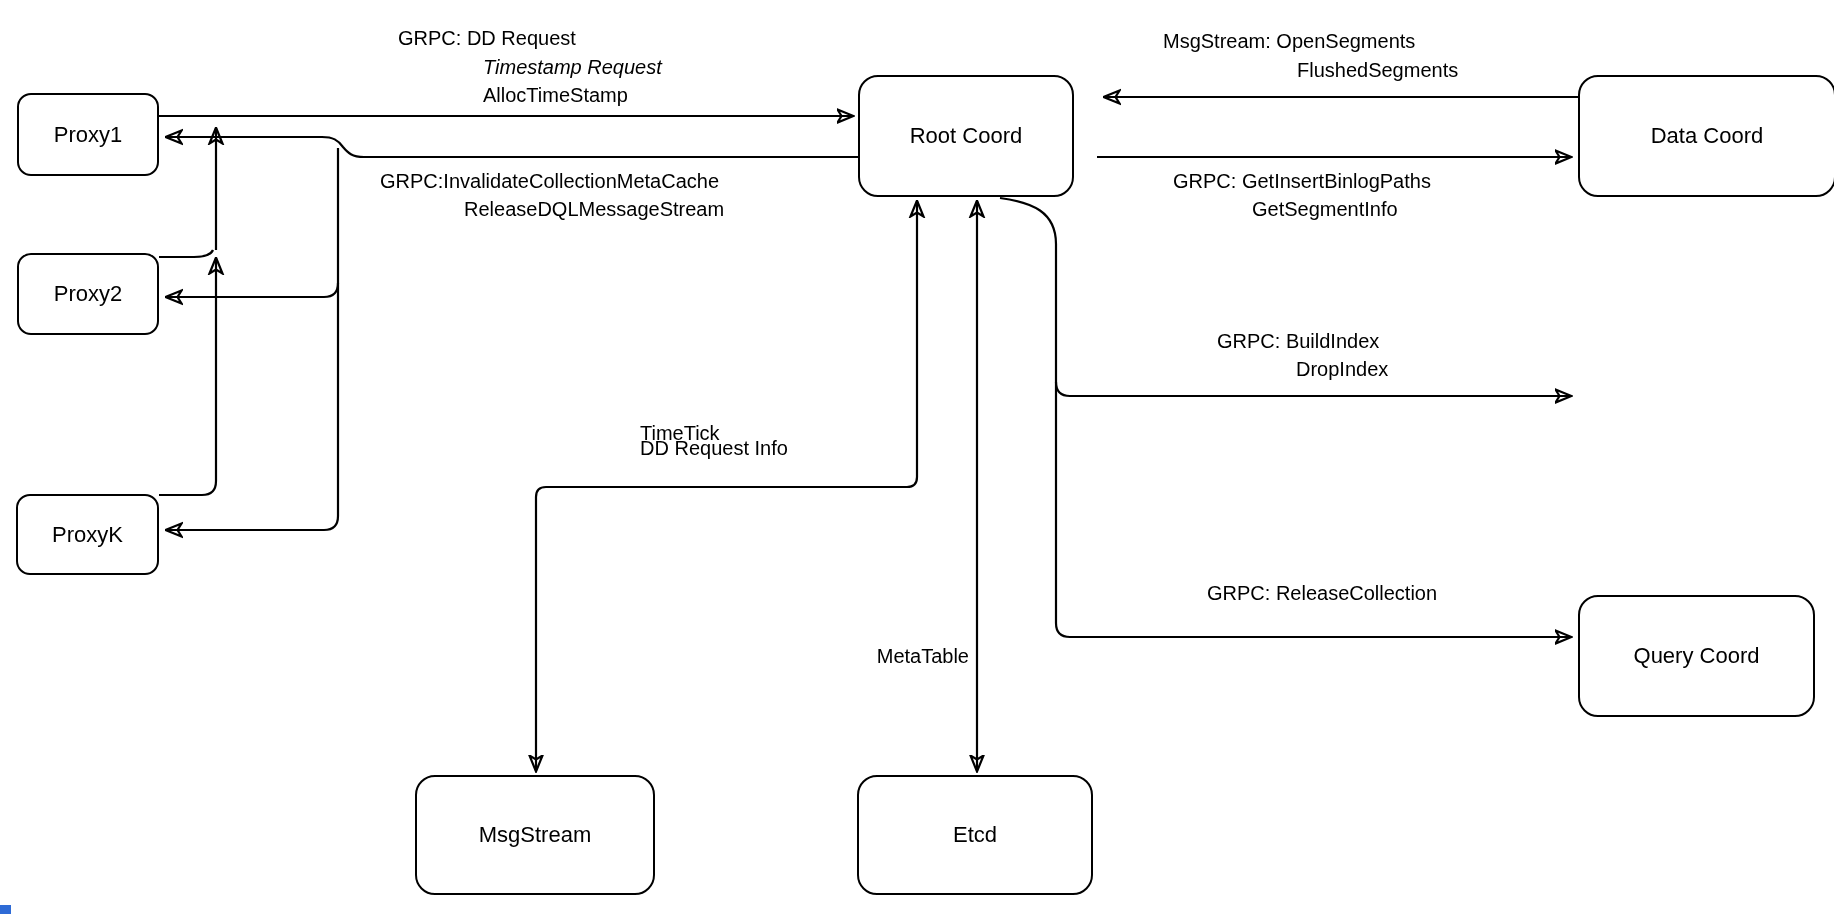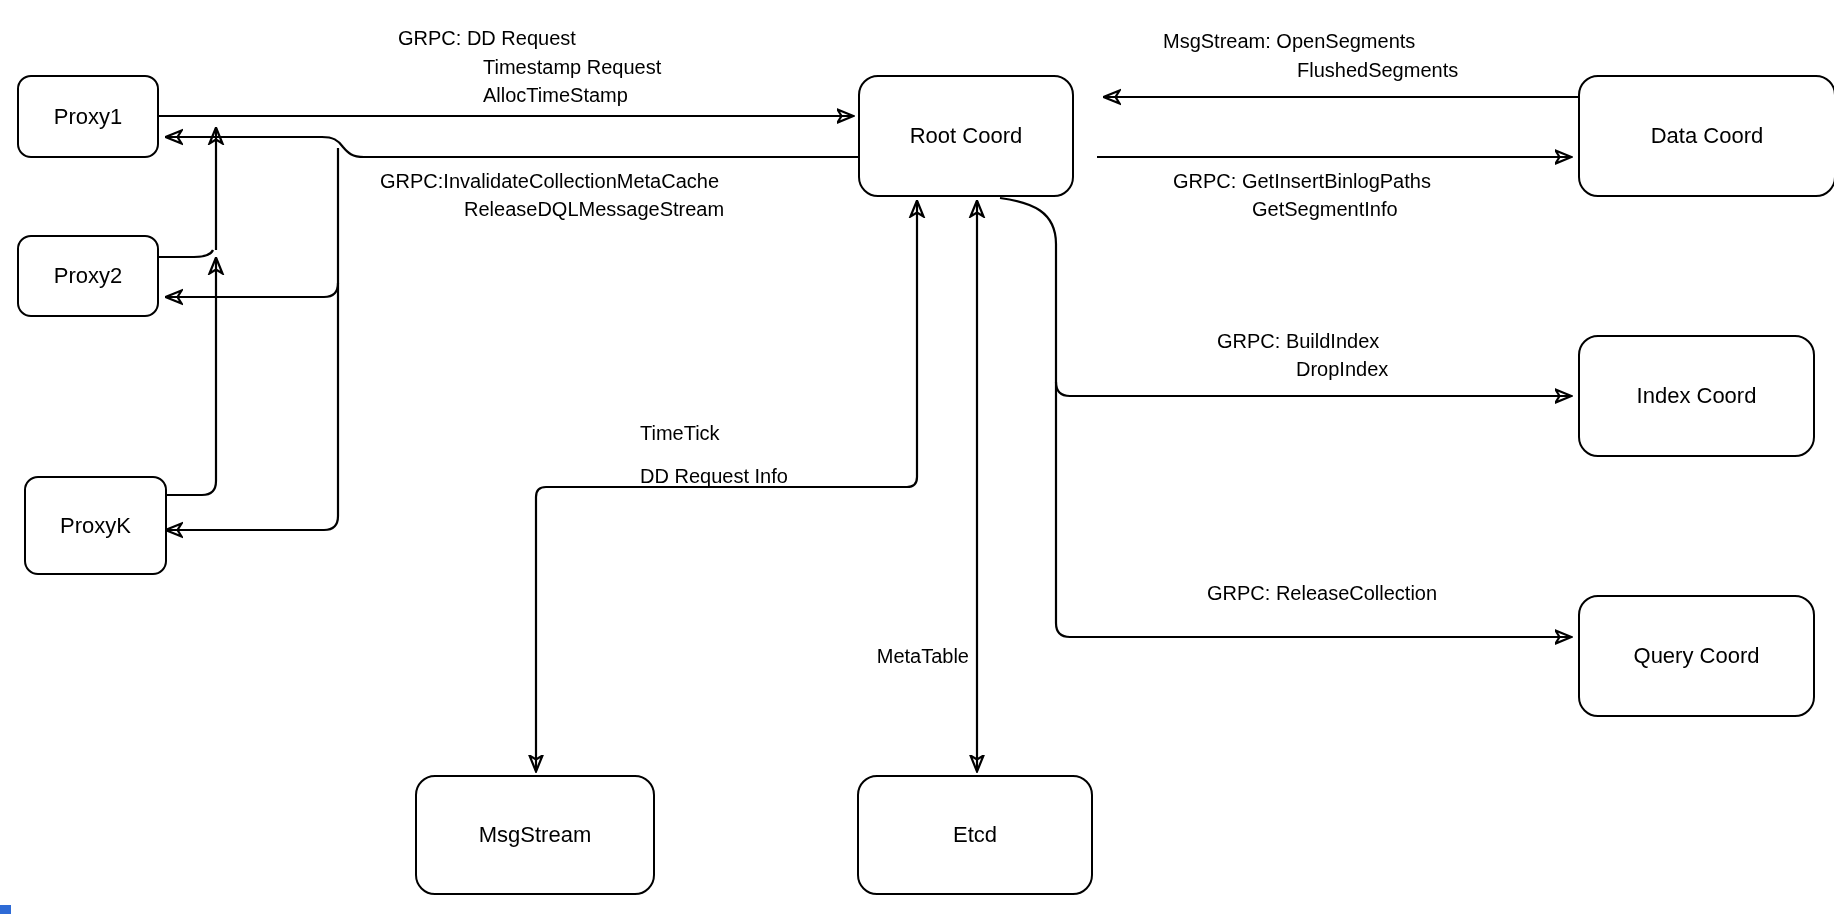--- a/index.html
+++ b/index.html
@@ -9,21 +9,21 @@
     overflow:hidden;
   }
   #edges{position:absolute;left:0;top:0;width:1834px;height:914px;}
   #edges path{stroke:#000000;stroke-width:2.2;fill:none;}
   .node{
     position:absolute;box-sizing:border-box;background:#ffffff;
     border:2.5px solid #000000;display:flex;align-items:center;justify-content:center;
     font-size:22px;line-height:26px;white-space:nowrap;
   }
   .node.big{border-radius:20px;}
-  .node.small{border-radius:14px;}
+  .node.small{border-radius:14px;margin-top:18px;}
   .lbl{
     position:absolute;font-size:20px;line-height:28px;white-space:nowrap;
   }
   .lbl.right{text-align:right;}
   #corner-artifact{
     position:absolute;left:0;top:905px;width:11px;height:9px;background:#2e6bd6;
   }
 </style>
 </head>
 <body>
@@ -63,60 +63,57 @@
 
     <path d="M977,201 V771" marker-start="url(#arrow)" marker-end="url(#arrow)"></path>
   </svg>
 
   <div class="node small" style="left:17px;top:75px;width:142px;height:83px;">
     <span>Proxy1</span>
   </div>
   <div class="node small" style="left:17px;top:235px;width:142px;height:82px;">
     <span>Proxy2</span>
   </div>
-  <div class="node small" style="left:24px;top:476px;width:143px;height:99px;">
+  <div class="node small" style="left:16px;top:476px;width:143px;height:81px;">
     <span>ProxyK</span>
   </div>
 
   <div class="node big" style="left:858px;top:75px;width:216px;height:122px;">
     <span>Root Coord</span>
   </div>
   <div class="node big" style="left:1578px;top:75px;width:258px;height:122px;">
     <span>Data Coord</span>
-  </div>
-  <div class="node big" style="left:1578px;top:335px;width:237px;height:122px;">
-    <span>Index Coord</span>
   </div>
   <div class="node big" style="left:1578px;top:595px;width:237px;height:122px;">
     <span>Query Coord</span>
   </div>
   <div class="node big" style="left:415px;top:775px;width:240px;height:120px;">
     <span>MsgStream</span>
   </div>
   <div class="node big" style="left:857px;top:775px;width:236px;height:120px;">
     <span>Etcd</span>
   </div>
 
   <div class="lbl" style="left:398px;top:24px;">GRPC: DD Request</div>
-  <div class="lbl" style="left:483px;top:53px;">Timestamp Request</div>
+  <div class="lbl" style="left:483px;top:53px;font-style:italic;">Timestamp Request</div>
   <div class="lbl" style="left:483px;top:81px;">AllocTimeStamp</div>
 
   <div class="lbl" style="left:380px;top:167px;">GRPC:InvalidateCollectionMetaCache</div>
   <div class="lbl" style="left:464px;top:195px;">ReleaseDQLMessageStream</div>
 
   <div class="lbl" style="left:1163px;top:27px;">MsgStream: OpenSegments</div>
   <div class="lbl" style="left:1297px;top:56px;">FlushedSegments</div>
 
   <div class="lbl" style="left:1173px;top:167px;">GRPC: GetInsertBinlogPaths</div>
   <div class="lbl" style="left:1252px;top:195px;">GetSegmentInfo</div>
 
   <div class="lbl" style="left:1217px;top:327px;">GRPC: BuildIndex</div>
   <div class="lbl" style="left:1296px;top:355px;">DropIndex</div>
 
   <div class="lbl" style="left:1207px;top:579px;">GRPC: ReleaseCollection</div>
 
   <div class="lbl" style="left:640px;top:419px;">TimeTick</div>
-  <div class="lbl" style="left:640px;top:462px;">DD Request Info</div>
+  <div class="lbl" style="left:640px;top:434px;">DD Request Info</div>
 
   <div class="lbl right" style="left:859px;top:642px;width:110px;">MetaTable</div>
 
   <div id="corner-artifact"></div>
 </div>
 
 </body></html>

